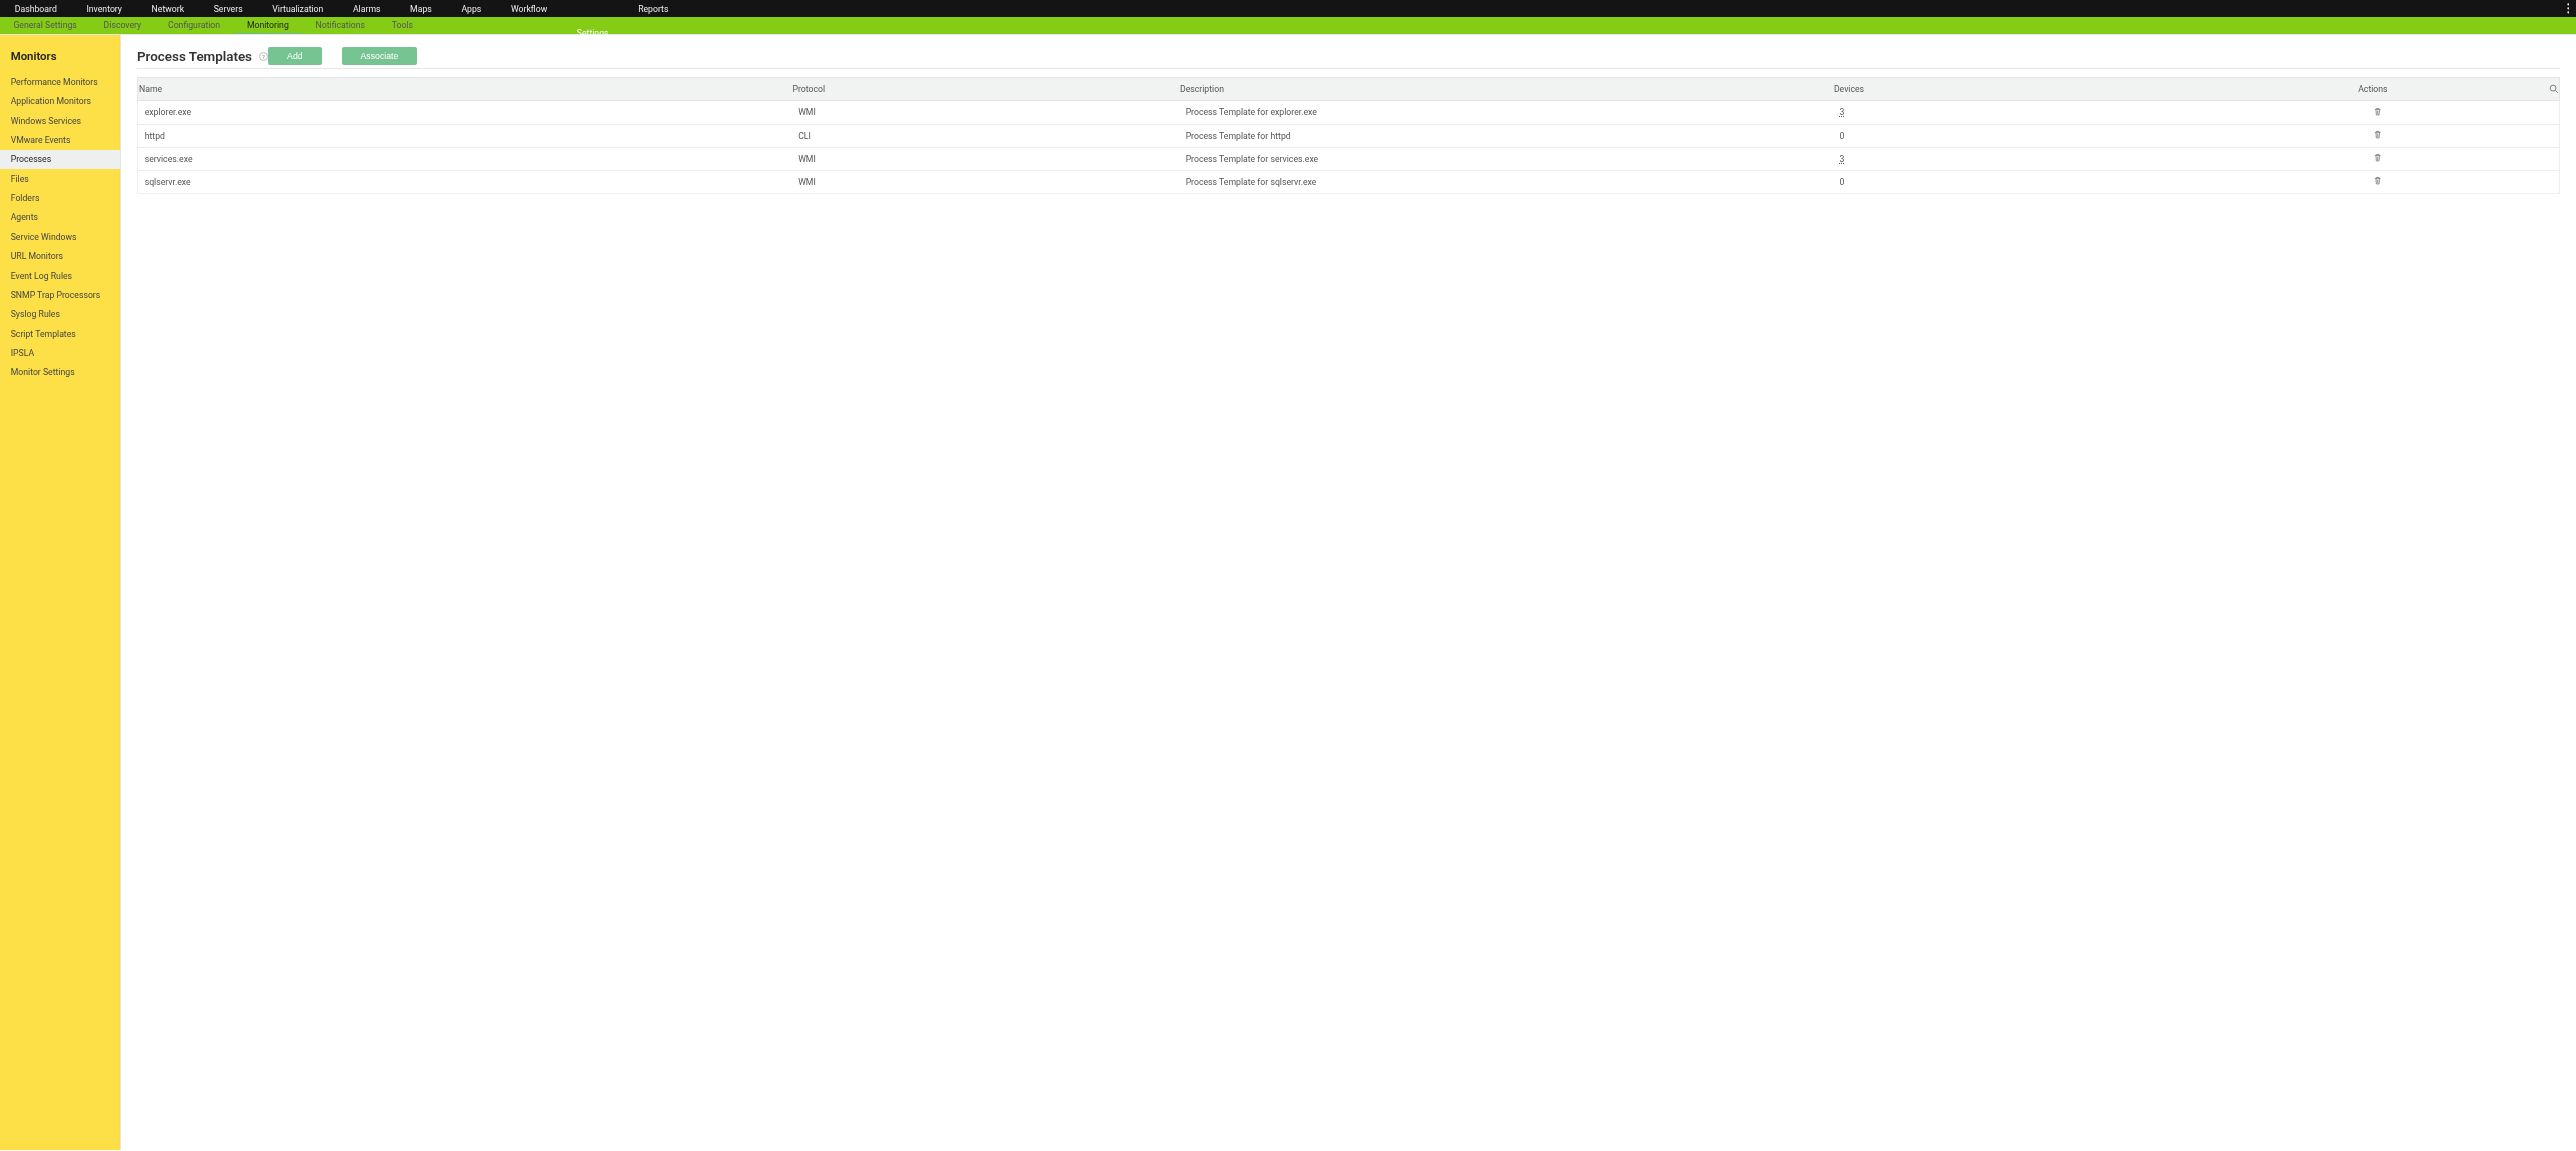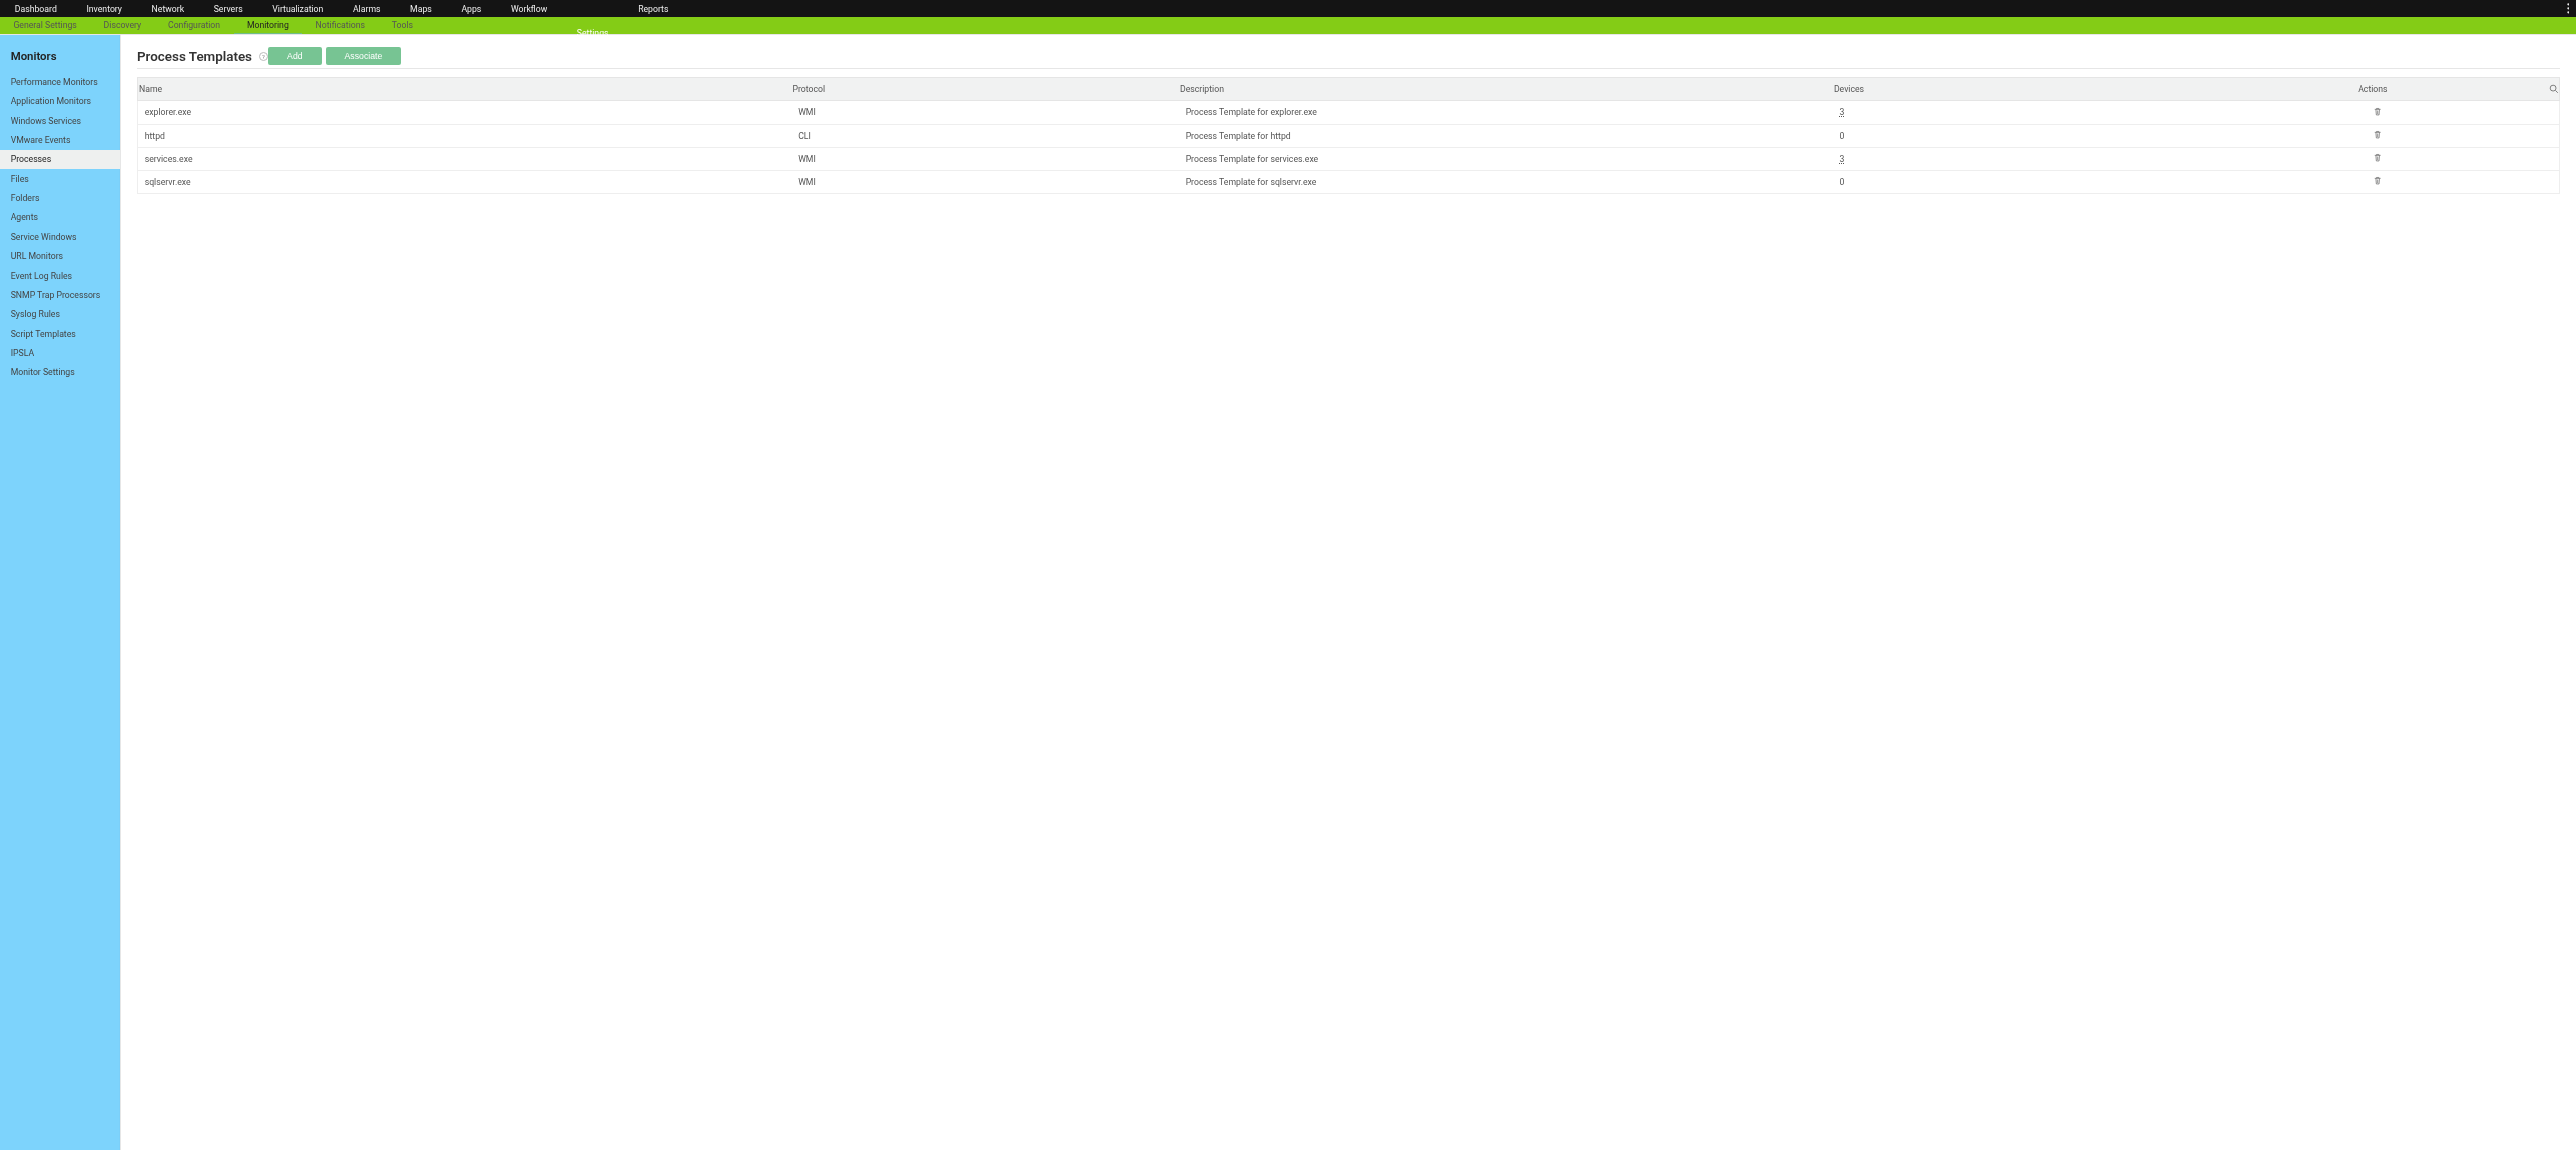--- a/index.html
+++ b/index.html
@@ -63,21 +63,21 @@
   
   .body {
     display: flex;
     height: calc(100% - 36px);
   }
   .sidebar {
     width: 121px;
     border-right: 0.7px solid #e6e6e6;
     padding-top: 9.4px;
     flex-shrink: 0;
-    background: #7dd3fc;
+    background: #fde047;
     box-shadow: inset -1.3px 0 0 -0.7px rgba(0,0,0,0.03);
   }
   .sidebar h2 {
     font-size: 11.4px;
     font-weight: 600;
     padding: 4px 10.7px 9.4px 10.7px;
     color: #222;
   }
   .sidebar-item {
     padding: 4.7px 10.7px;
@@ -114,21 +114,21 @@
     border: 0.7px solid #bbb;
     border-radius: 50%;
     font-size: 6px;
     color: #888;
     display: inline-flex;
     align-items: center;
     justify-content: center;
   }
   .action-buttons {
     display: flex;
-    gap: 4px;
+    gap: 20px;
     border-radius: 7px;
   }
   .btn {
     background: #77c493;
     color: #fff;
     border: none;
     border-radius: 2px;
     padding: 4px 19px;
     font-size: 8.7px;
     cursor: pointer;

